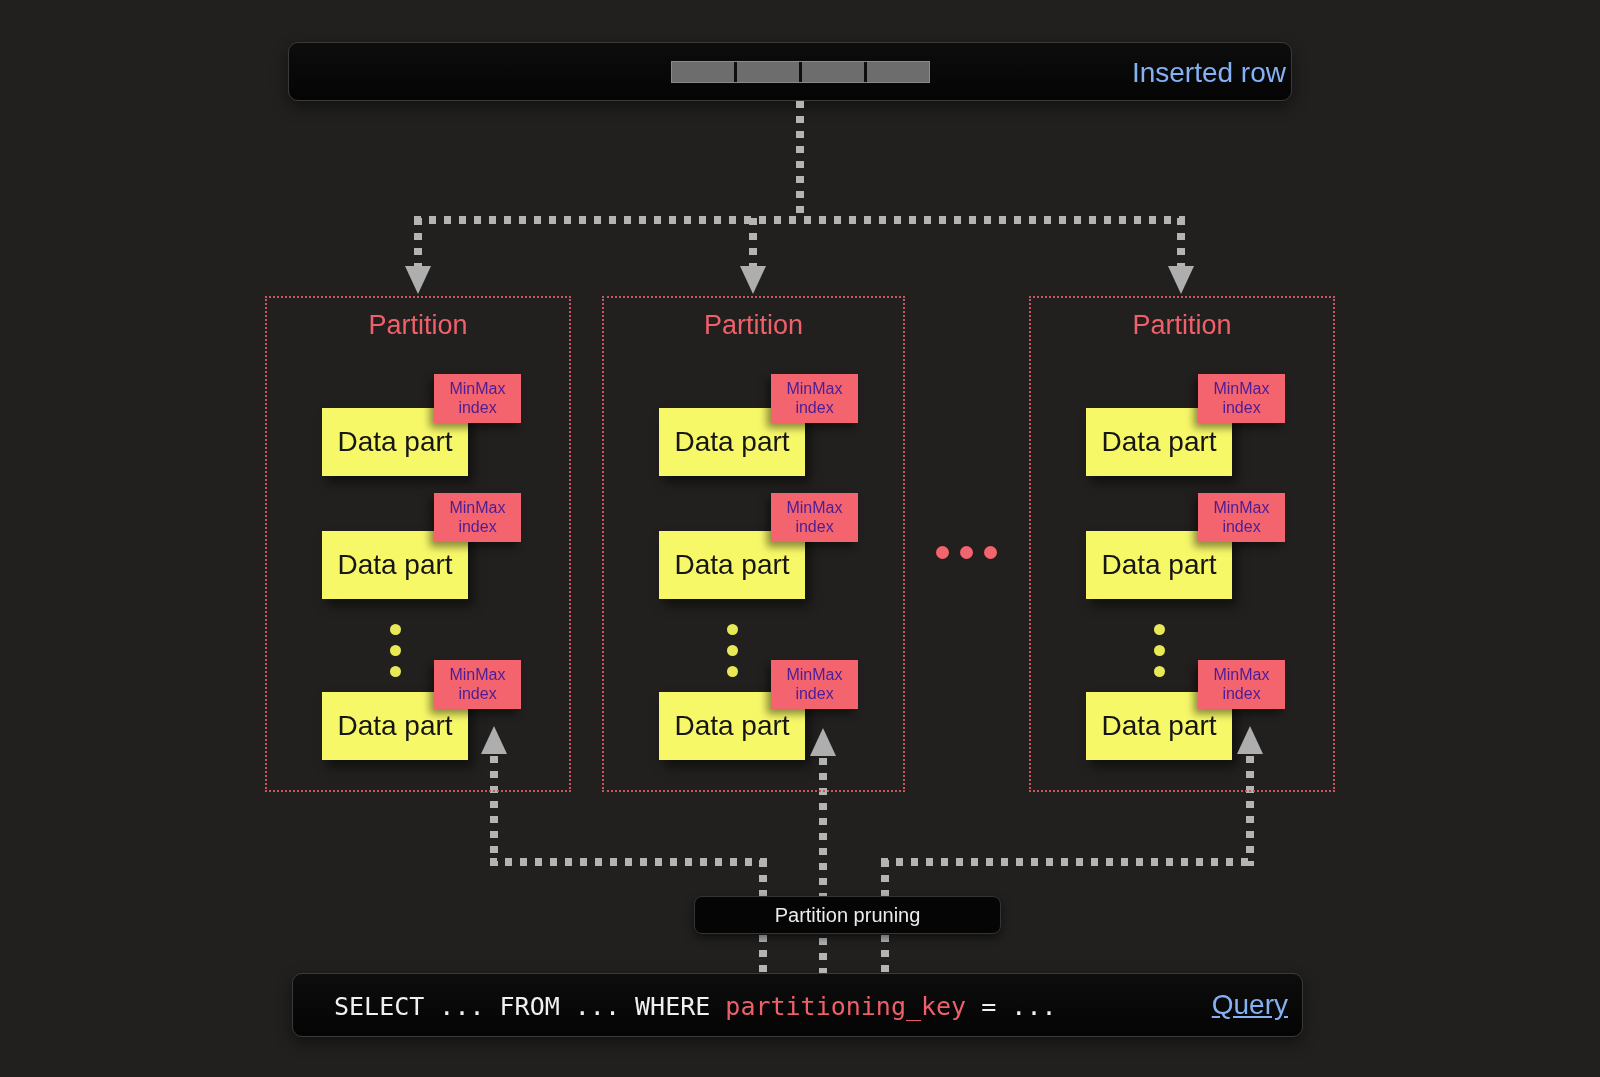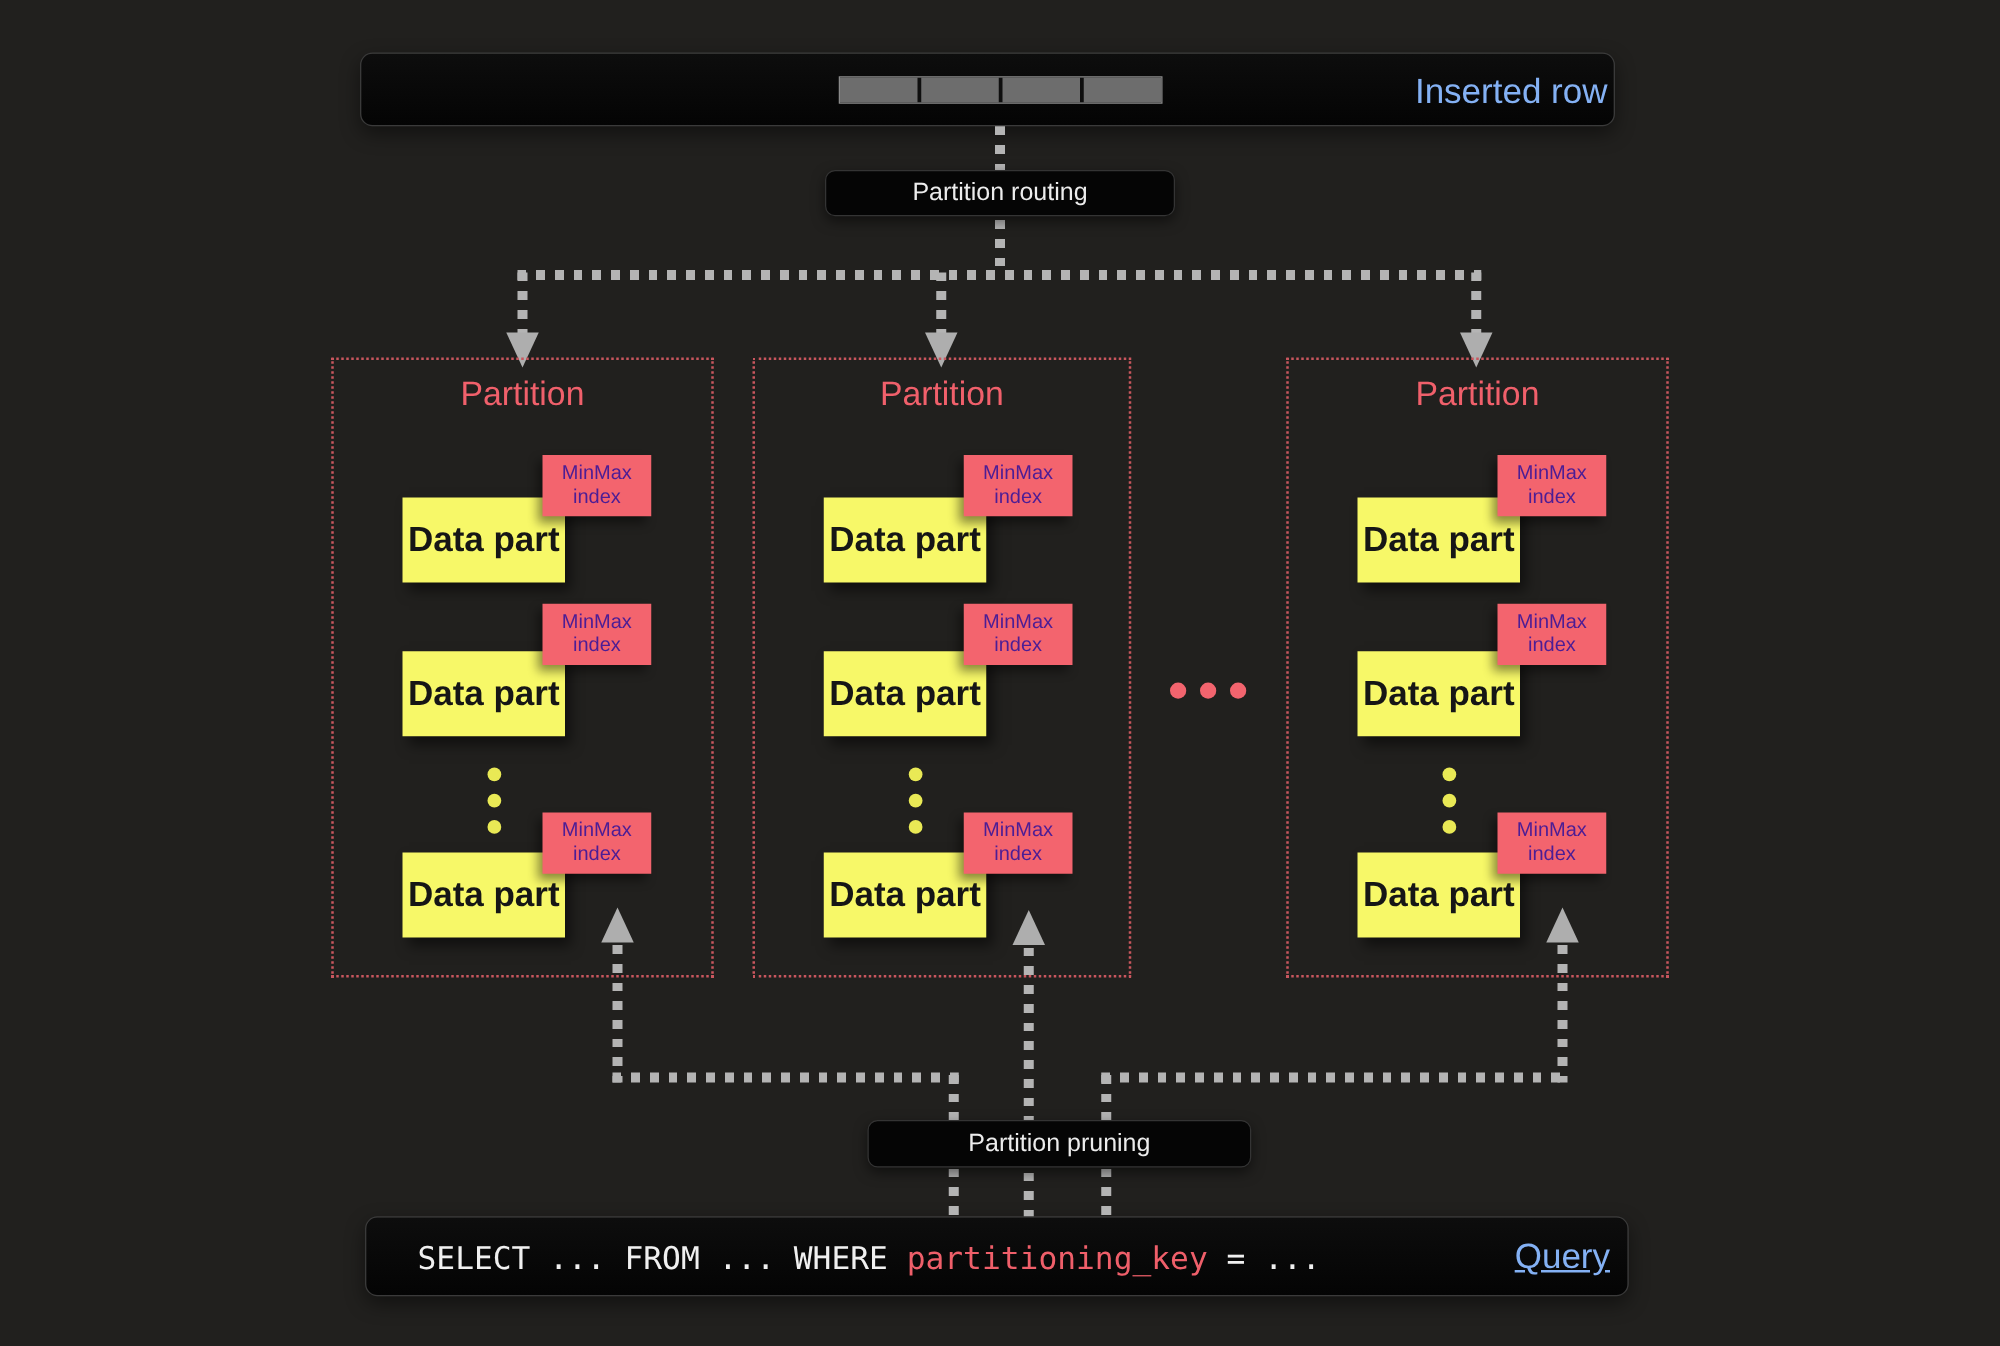--- a/index.html
+++ b/index.html
@@ -33,36 +33,36 @@
     border-top:28px solid #aeaeae;}
   .arr-up{position:absolute;width:0;height:0;z-index:2;
     border-left:13px solid transparent;border-right:13px solid transparent;
     border-bottom:28px solid #aeaeae;}
   
   .seg-bar{position:absolute;left:671px;top:61px;width:259px;height:22px;
     display:flex;gap:3px;background:#0e0e0e;border:1px solid #8a8a8a;
     box-sizing:border-box;z-index:3;}
   .seg-cell{flex:1;background:#6d6d6d;}
   
-  .partition{position:absolute;top:286px;height:496px;box-sizing:border-box;
+  .partition{position:absolute;top:296px;height:496px;box-sizing:border-box;
     border:2px dotted #c9565e;z-index:2;}
   .p1{left:265px;width:306px;}
   .p2{left:602px;width:303px;}
   .p3{left:1029px;width:306px;}
   .part-title{position:absolute;top:12px;left:0;width:100%;text-align:center;
     color:#f0606b;font-size:27px;}
   .minmax{position:absolute;left:167px;width:87px;height:49px;z-index:4;
     background:#f3646e;color:#4c1d95;font-size:16px;line-height:1.15;
     display:flex;align-items:center;justify-content:center;text-align:center;
     box-shadow:-4px 5px 8px rgba(0,0,0,.45);}
   .mm1{top:76px;}.mm2{top:195px;}.mm3{top:362px;}
-  .datapart{position:absolute;left:55px;width:130px;height:68px;z-index:3;
+  .datapart{position:absolute;left:55px;width:146px;height:68px;z-index:3;
     background:#f7f868;color:#161616;font-size:28px;
     display:flex;align-items:center;justify-content:center;
-    box-shadow:5px 7px 10px rgba(0,0,0,.5);font-weight:bold;}
+    box-shadow:5px 7px 10px rgba(0,0,0,.5);}
   .dp1{top:110px;}.dp2{top:233px;}.dp3{top:394px;}
   .part-dots{position:absolute;left:123px;top:326px;display:flex;
     flex-direction:column;gap:10px;}
   .ydot{width:11px;height:11px;border-radius:50%;background:#e9e955;}
   .more-dots{position:absolute;left:936px;top:546px;display:flex;gap:11px;z-index:2;}
   .rdot{width:13px;height:13px;border-radius:50%;background:#f2646e;}
   
   .mono{font-family:"DejaVu Sans Mono","Liberation Mono",monospace;margin-left:12px;}
   .q-text{position:absolute;left:322px;top:992px;font-size:25px;color:#f0f0f0;z-index:7;white-space:pre;}
   .q-key{color:#ef5f6a;}
@@ -76,23 +76,20 @@
   <div class="panel" style="left:288px;top:42px;width:1004px;height:59px;"></div>
   <div class="seg-bar">
     <div class="seg-cell"></div>
     <div class="seg-cell"></div>
     <div class="seg-cell"></div>
     <div class="seg-cell"></div>
   </div>
   <div class="pos-abs blue-label" style="right:314px;top:57px;z-index:3;">Inserted row</div>
 
   <div class="dot-v" style="left:796px;top:101px;height:117px;"></div>
-  <div class="pill" style="left:660px;top:136px;width:280px;height:37px;">
-    <span>Partition routing</span>
-  </div>
   <div class="dot-h" style="left:414px;top:216px;width:771px;"></div>
   <div class="dot-v" style="left:414px;top:218px;height:50px;"></div>
   <div class="dot-v" style="left:749px;top:218px;height:50px;"></div>
   <div class="dot-v" style="left:1177px;top:218px;height:50px;"></div>
   <div class="arr-down" style="left:405px;top:266px;"></div>
   <div class="arr-down" style="left:740px;top:266px;"></div>
   <div class="arr-down" style="left:1168px;top:266px;"></div>
 
   <div class="partition p1">
     <div class="part-title">Partition</div>

